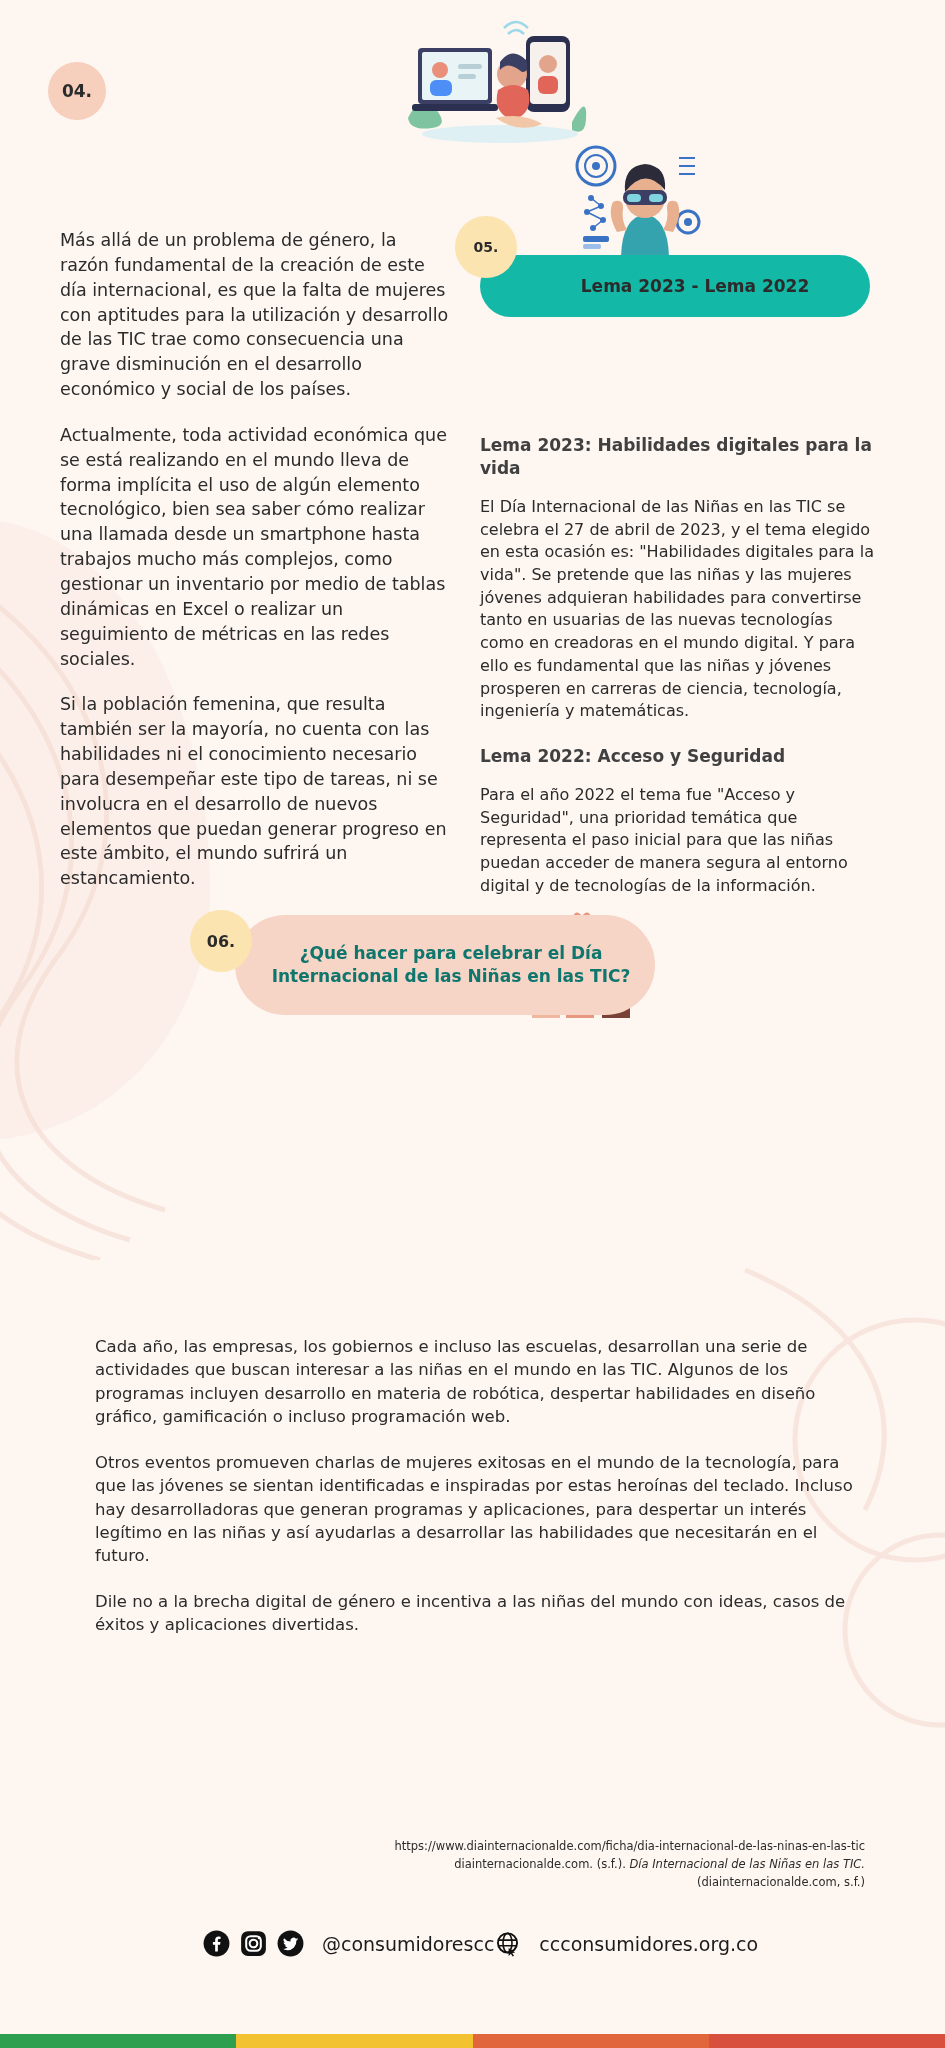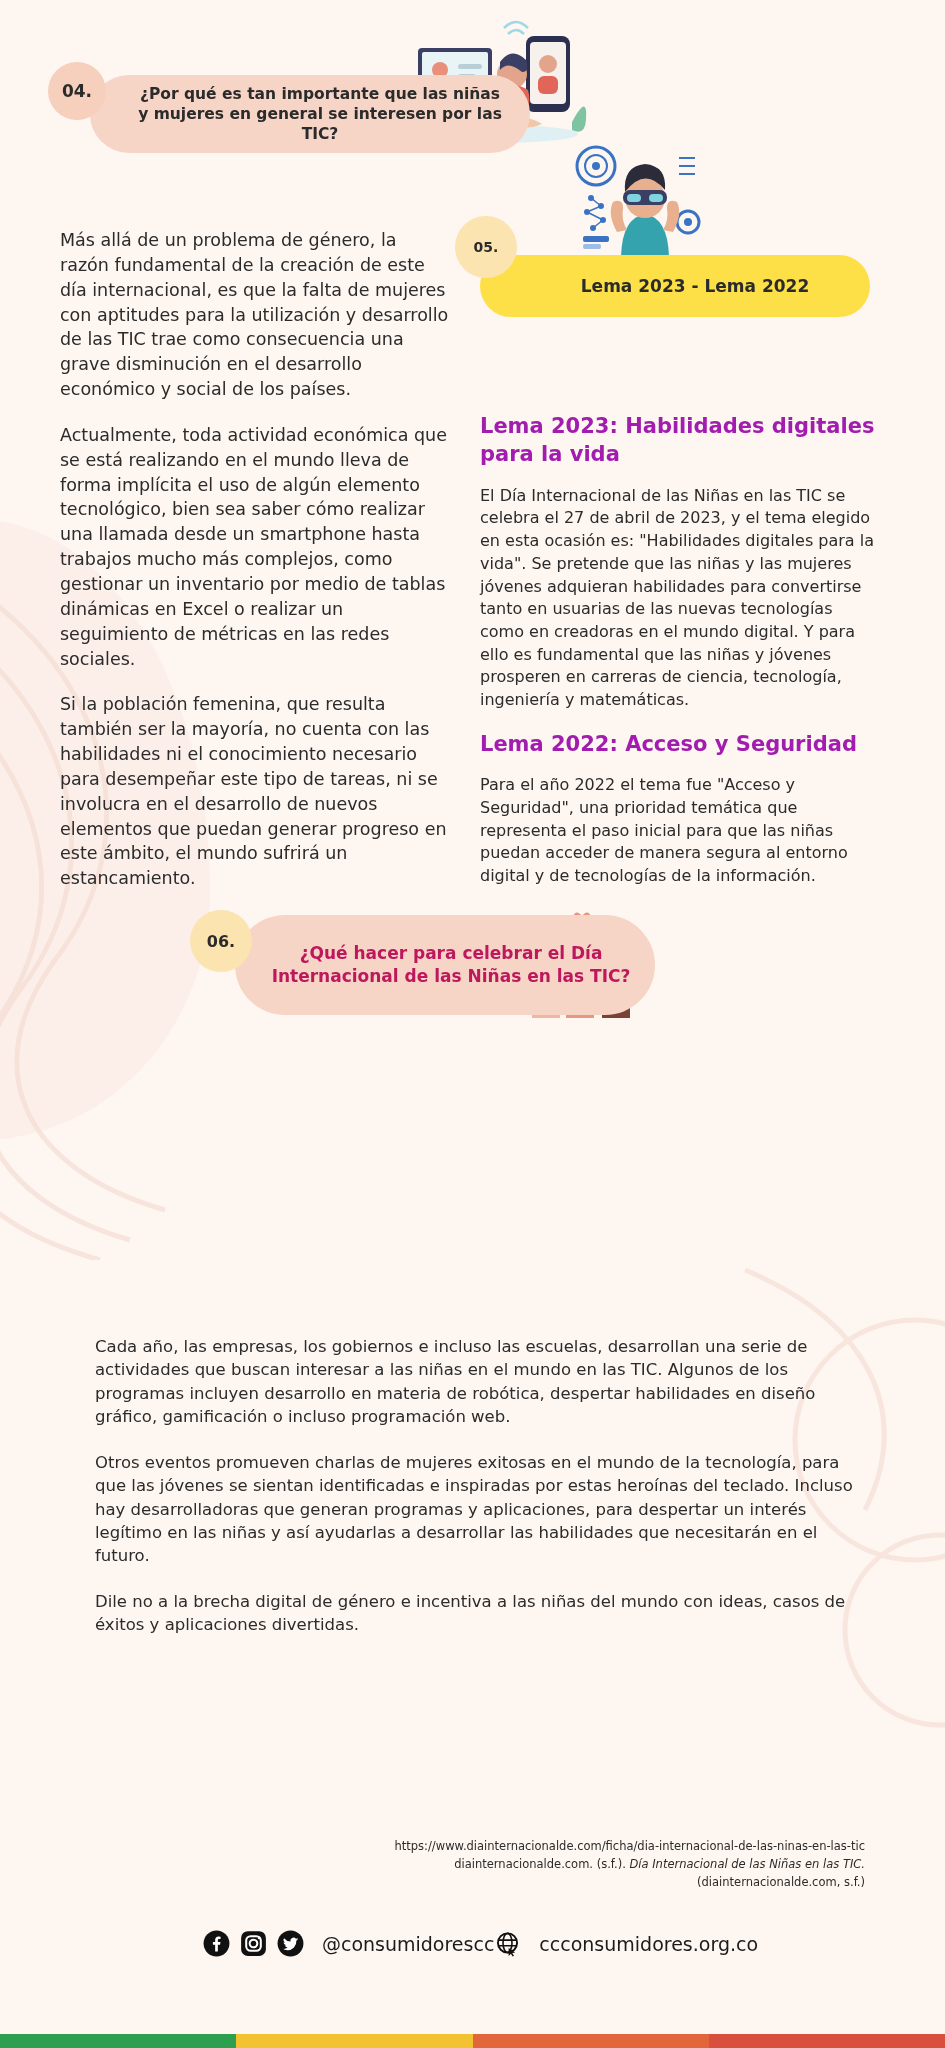--- a/index.html
+++ b/index.html
@@ -73,36 +73,36 @@
     font-size: 15.5px; font-weight: bold; color: #2b2b2b;
     line-height: 1.3; padding: 0 26px 0 46px;
   }
   .q4-num {
     left: 48px; top: 62px; width: 58px; height: 58px;
     background: #f6cfbd; font-size: 17px;
   }
 
   .q5-pill {
     left: 480px; top: 255px; width: 390px; height: 62px;
-    background: #fde047;
+    background: #14b8a6;
   }
   .q5-title {
     font-size: 17px; font-weight: bold; color: #2b2b2b; padding-left: 40px;
   }
   .q5-num {
     left: 455px; top: 216px; width: 62px; height: 62px;
     background: #fbe4b0; font-size: 14px;
   }
 
   .q6-pill {
     left: 235px; top: 915px; width: 420px; height: 100px;
     background: #f7d5c6;
   }
   .q6-title {
-    font-size: 17px; font-weight: bold; color: #be185d; line-height: 1.35;
+    font-size: 17px; font-weight: bold; color: #0f766e; line-height: 1.35;
     padding: 0 22px 0 34px;
   }
   .q6-num {
     left: 190px; top: 910px; width: 62px; height: 62px;
     background: #fbe4b0; font-size: 16px;
   }
 
   
   .col-left {
     position: absolute;
@@ -113,25 +113,26 @@
     left: 480px; top: 412px; width: 395px;
   }
   p.body {
     font-size: 17.5px;
     line-height: 1.42;
     color: #2b2b2b;
     margin-bottom: 21px;
   }
   .col-right p.body { font-size: 16px; margin-bottom: 18px; }
   h3.sub {
-    font-size: 21px;
+    font-size: 17px;
     font-weight: bold;
-    color: #a21caf;
+    color: #404040;
     line-height: 1.35;
     margin-bottom: 16px;
+    margin-top: 22px;
   }
 
   .bottom-text {
     position: absolute;
     left: 95px; top: 1335px; width: 760px;
     text-align: left;
   }
   .bottom-text p {
     font-size: 16.5px;
     line-height: 1.42;
@@ -269,23 +270,20 @@
       <path d="M42,62 q-2,-22 10,-24 q4,-10 10,-2 q6,-8 10,2 q12,2 10,24 q-2,14 -20,14 q-18,0 -20,-14z" fill="#e79880"></path>
       <path d="M44,66 q18,6 32,0" stroke="#cf7f66" stroke-width="2" fill="none"></path>
     </g>
     <g>
       <path d="M82,138 L82,78 q0,-16 14,-16 q14,0 14,16 l0,60z" fill="#7a4234"></path>
       <path d="M78,80 q-2,-22 10,-24 q4,-10 10,-2 q6,-8 10,2 q12,2 10,24 q-2,14 -20,14 q-18,0 -20,-14z" fill="#7a4234"></path>
       <path d="M80,84 q18,6 32,0" stroke="#5e3228" stroke-width="2" fill="none"></path>
     </g>
   </svg>
 
-  <div class="pill q4-pill">
-    <span class="q4-title">¿Por qué es tan importante que las niñas y mujeres en general se interesen por las TIC?</span>
-  </div>
   <div class="num-circle q4-num">04.</div>
 
   <div class="col-left">
     <p class="body">Más allá de un problema de género, la razón fundamental de la creación de este día internacional, es que la falta de mujeres con aptitudes para la utilización y desarrollo de las TIC trae como consecuencia una grave disminución en el desarrollo económico y social de los países.</p>
     <p class="body">Actualmente, toda actividad económica que se está realizando en el mundo lleva de forma implícita el uso de algún elemento tecnológico, bien sea saber cómo realizar una llamada desde un smartphone hasta trabajos mucho más complejos, como gestionar un inventario por medio de tablas dinámicas en Excel o realizar un seguimiento de métricas en las redes sociales.</p>
     <p class="body">Si la población femenina, que resulta también ser la mayoría, no cuenta con las habilidades ni el conocimiento necesario para desempeñar este tipo de tareas, ni se involucra en el desarrollo de nuevos elementos que puedan generar progreso en este ámbito, el mundo sufrirá un estancamiento.</p>
   </div>
 
   <div class="pill q5-pill">
     <span class="q5-title">Lema 2023 - Lema 2022</span>

